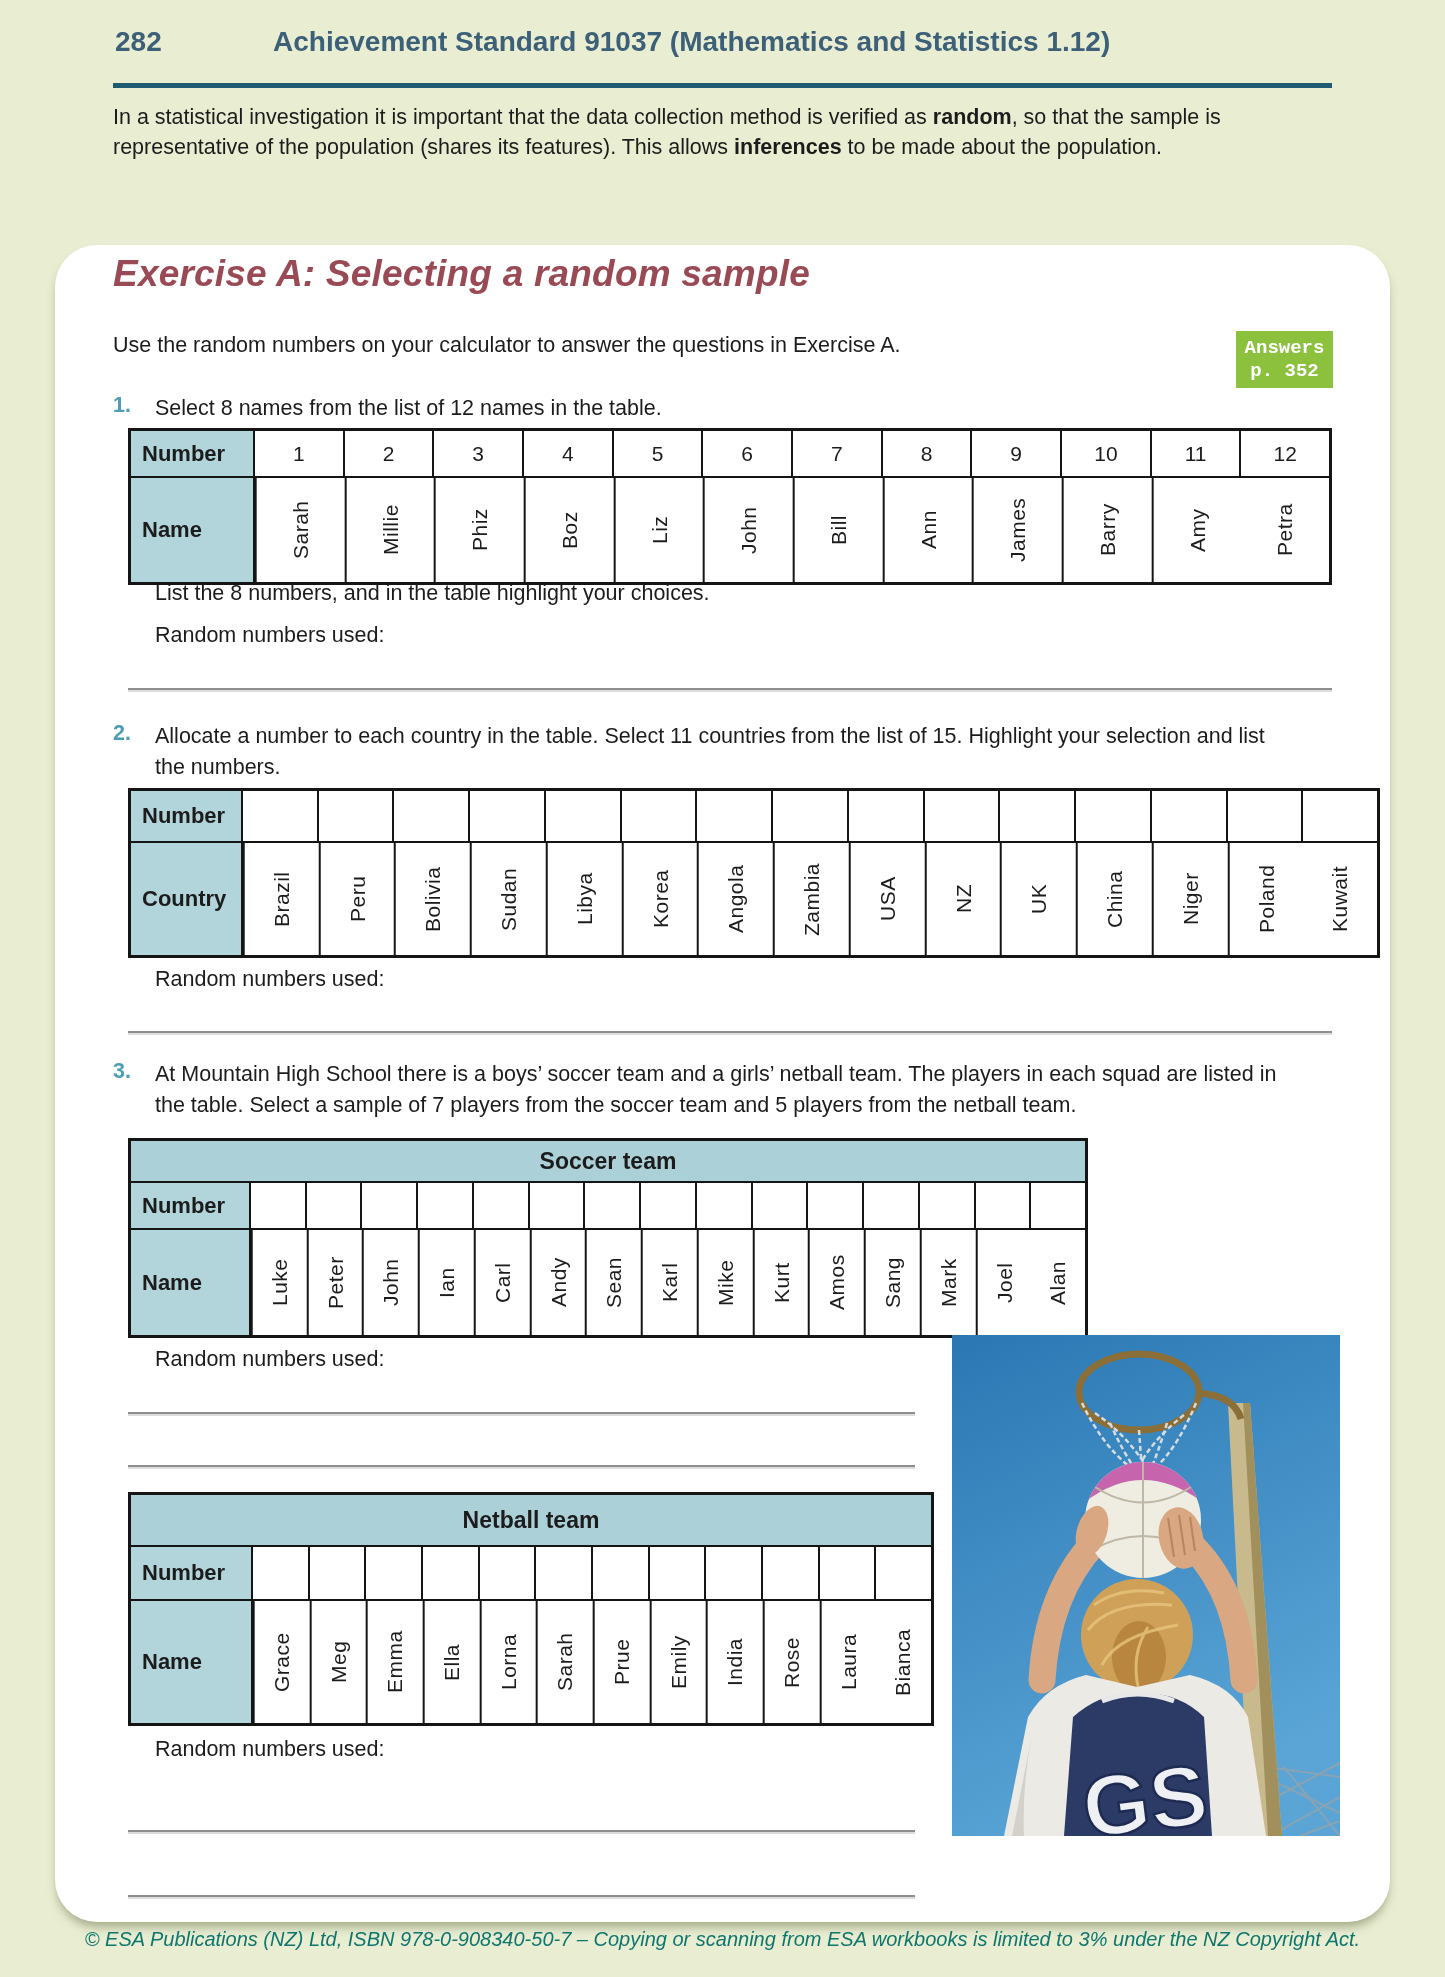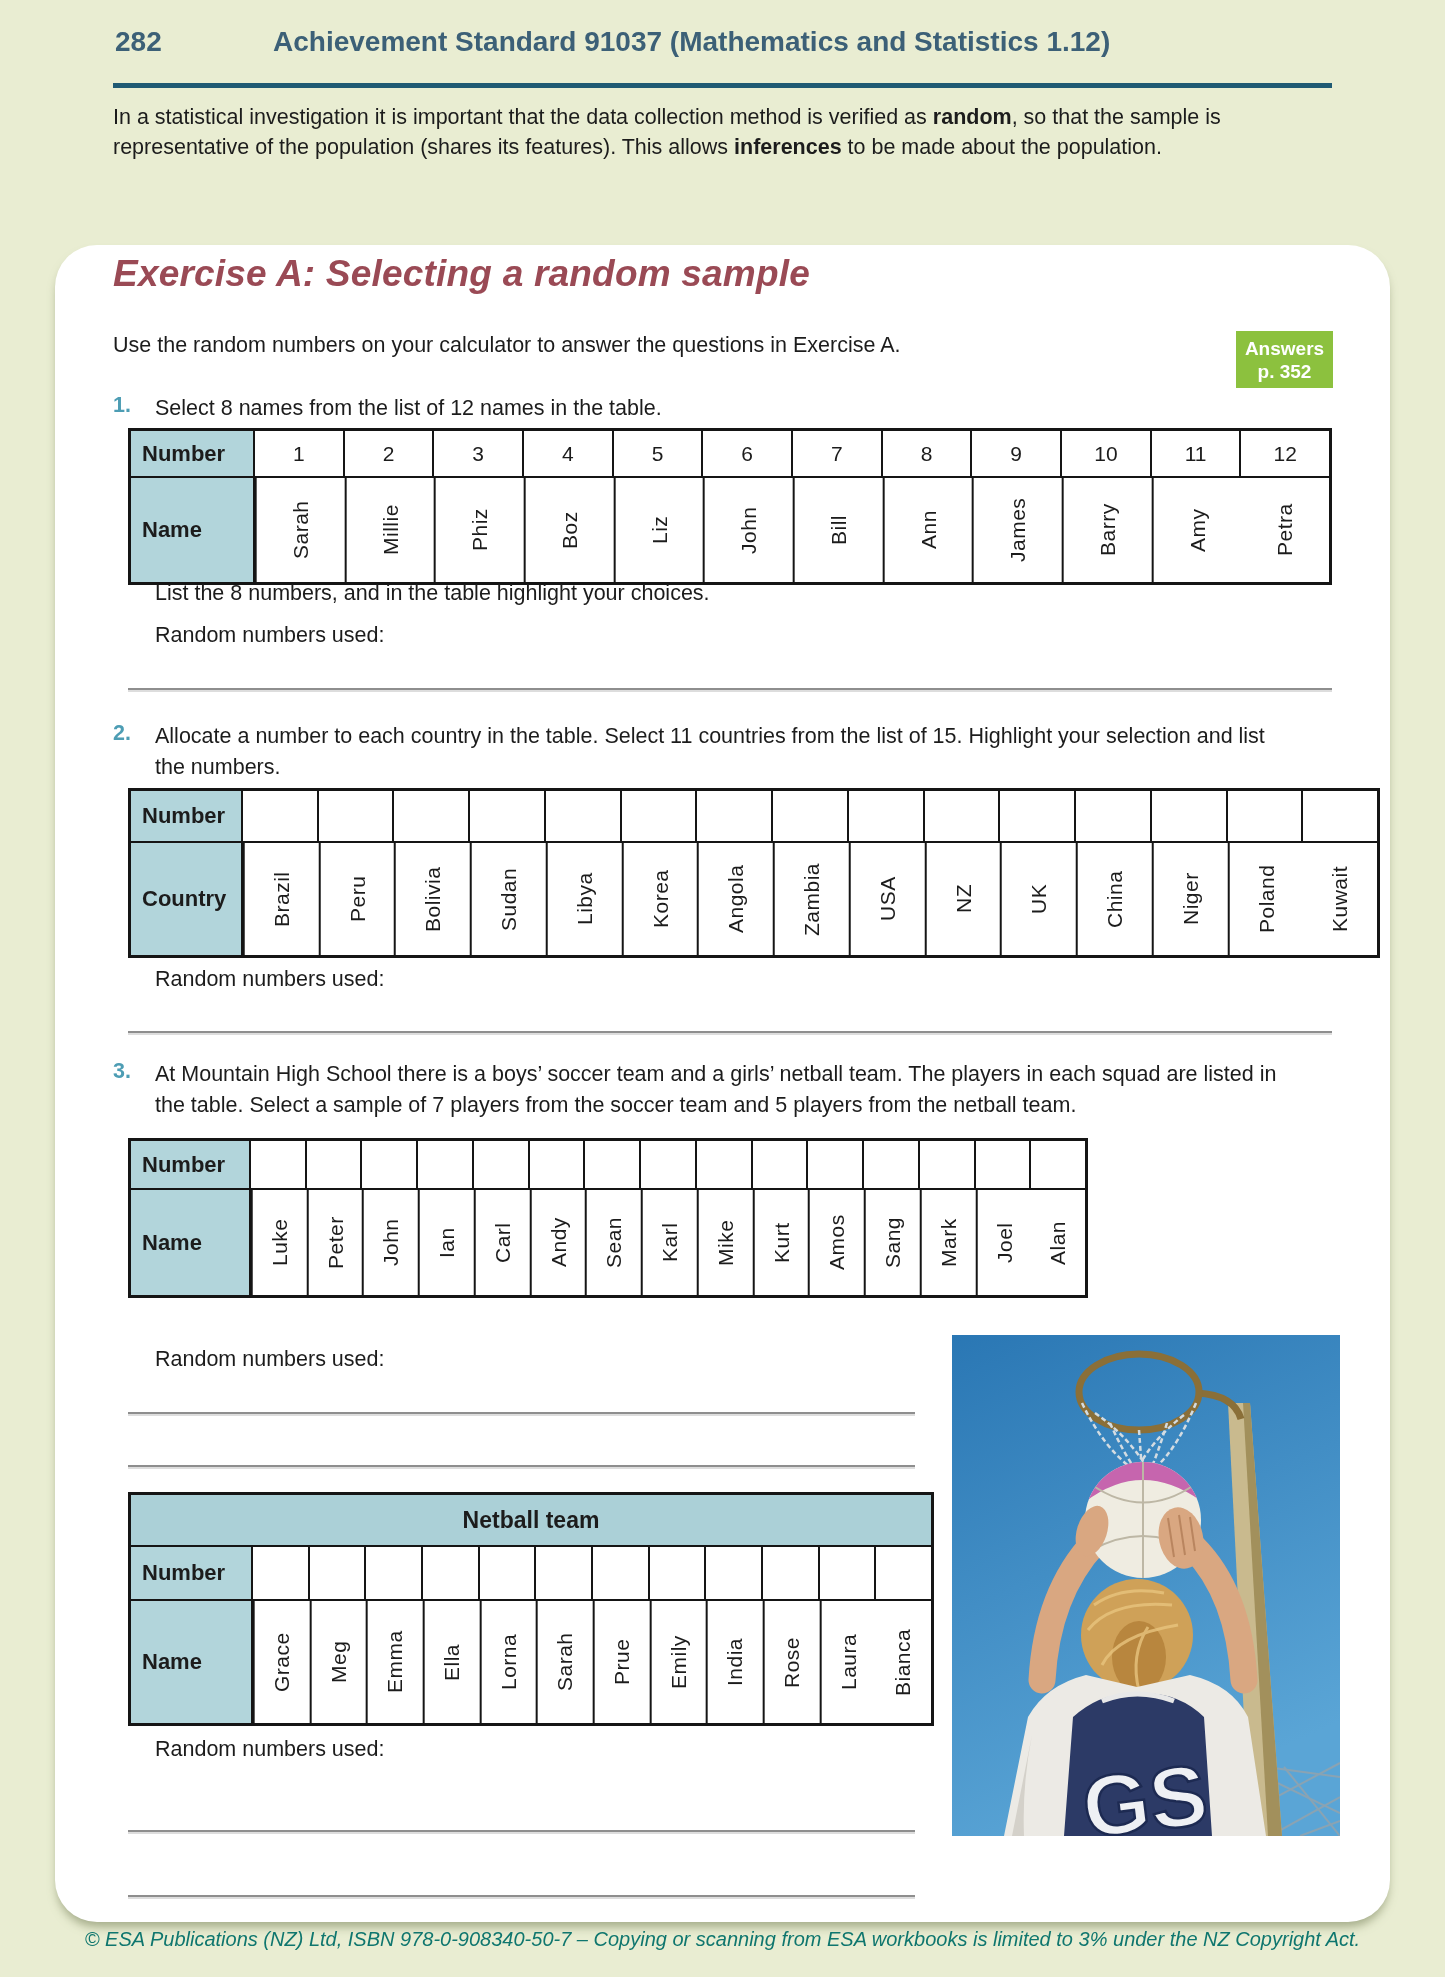--- a/index.html
+++ b/index.html
@@ -13,21 +13,21 @@
 
   .intro{position:absolute;left:113px;top:102px;width:1228px;font-size:21.5px;line-height:30px;margin:0;}
 
   
   .exbox{position:absolute;left:55px;top:245px;width:1335px;height:1677px;background:#ffffff;
          border-radius:42px;box-shadow:0 7px 10px -2px rgba(110,120,80,.55);}
   .extitle{position:absolute;left:58px;top:8px;margin:0;font-size:37px;font-style:italic;
            font-weight:bold;color:#9a4a55;letter-spacing:.2px;}
   .instruction{position:absolute;left:58px;top:88px;margin:0;font-size:21.5px;}
   .badge{position:absolute;left:1181px;top:86px;width:97px;height:57px;background:#8cc13e;color:#ffffff;
-         font-size:19px;font-weight:bold;display:flex;flex-direction:column;align-items:center;justify-content:center;line-height:23px;}
+         font-size:19px;font-weight:bold;display:flex;flex-direction:column;align-items:center;justify-content:center;line-height:23px;font-family:Liberation Mono, monospace;}
 
   .qline{position:absolute;display:flex;font-size:21.5px;}
   .qnum{color:#4d9db4;font-weight:bold;width:42px;flex:none;}
   .qtext{line-height:31px;}
 
   .plabel{position:absolute;font-size:21.5px;}
   .ansline{position:absolute;height:0;border-top:2px solid #8e8e8e;box-shadow:0 2px 0 rgba(170,170,170,.4);}
 
   
   .wtable{position:absolute;border:3px solid #151515;background:#fff;box-sizing:border-box;}
@@ -170,20 +170,21 @@
 
     <div class="plabel" style="left:100px;top:722px;">Random numbers used:</div>
     <div class="ansline" style="left:73px;top:786px;width:1204px;"></div>
 
     <div class="qline" style="left:58px;top:814px;width:1190px;">
       <span class="qnum">3.</span>
       <span class="qtext">At Mountain High School there is a boys’ soccer team and a girls’ netball team. The players in each squad are listed in the table. Select a sample of 7 players from the soccer team and 5 players from the netball team.</span>
     </div>
 
     <div class="wtable" style="left:73px;top:893px;width:960px;">
+      <div class="trow ttitle" style="height:40px;">Soccer team</div>
       <div class="trow" style="height:47px;">
         <div class="hcell" style="width:120px;">Number</div>
         <div class="cells">
 
         <div class="ncell"></div>
             <div class="ncell"></div>
             <div class="ncell"></div>
             <div class="ncell"></div>
             <div class="ncell"></div>
             <div class="ncell"></div>

